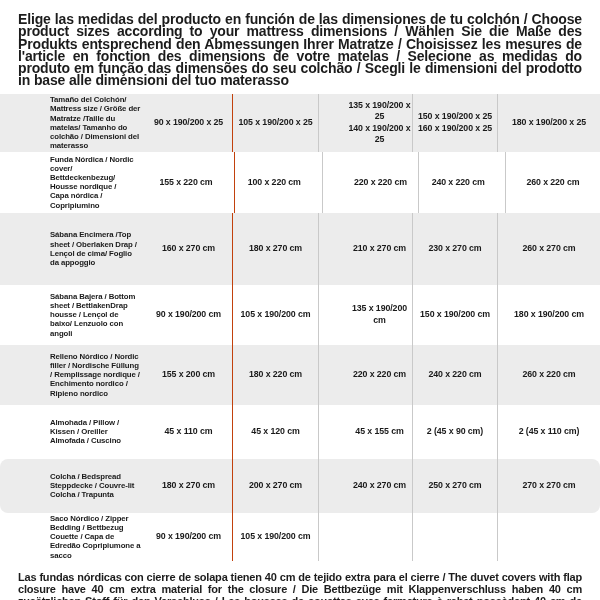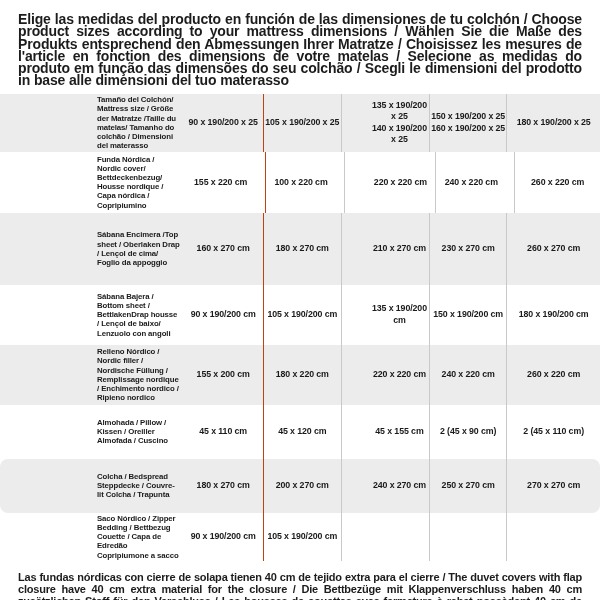--- a/index.html
+++ b/index.html
@@ -29,21 +29,20 @@
   .trow.white { background: #ffffff; }
   .label-cell {
     width: 145px;
     padding: 3px 3px 3px 50px;
     font-size: 7.8px;
     line-height: 9.2px;
     font-weight: bold;
     letter-spacing: -0.1px;
     display: flex;
     align-items: center;
-    margin-left: 47px;
   }
   .value-cell {
     display: flex;
     align-items: center;
     justify-content: center;
     text-align: center;
     font-weight: bold;
     font-size: 8.8px;
     line-height: 11.5px;
     white-space: pre-line;

